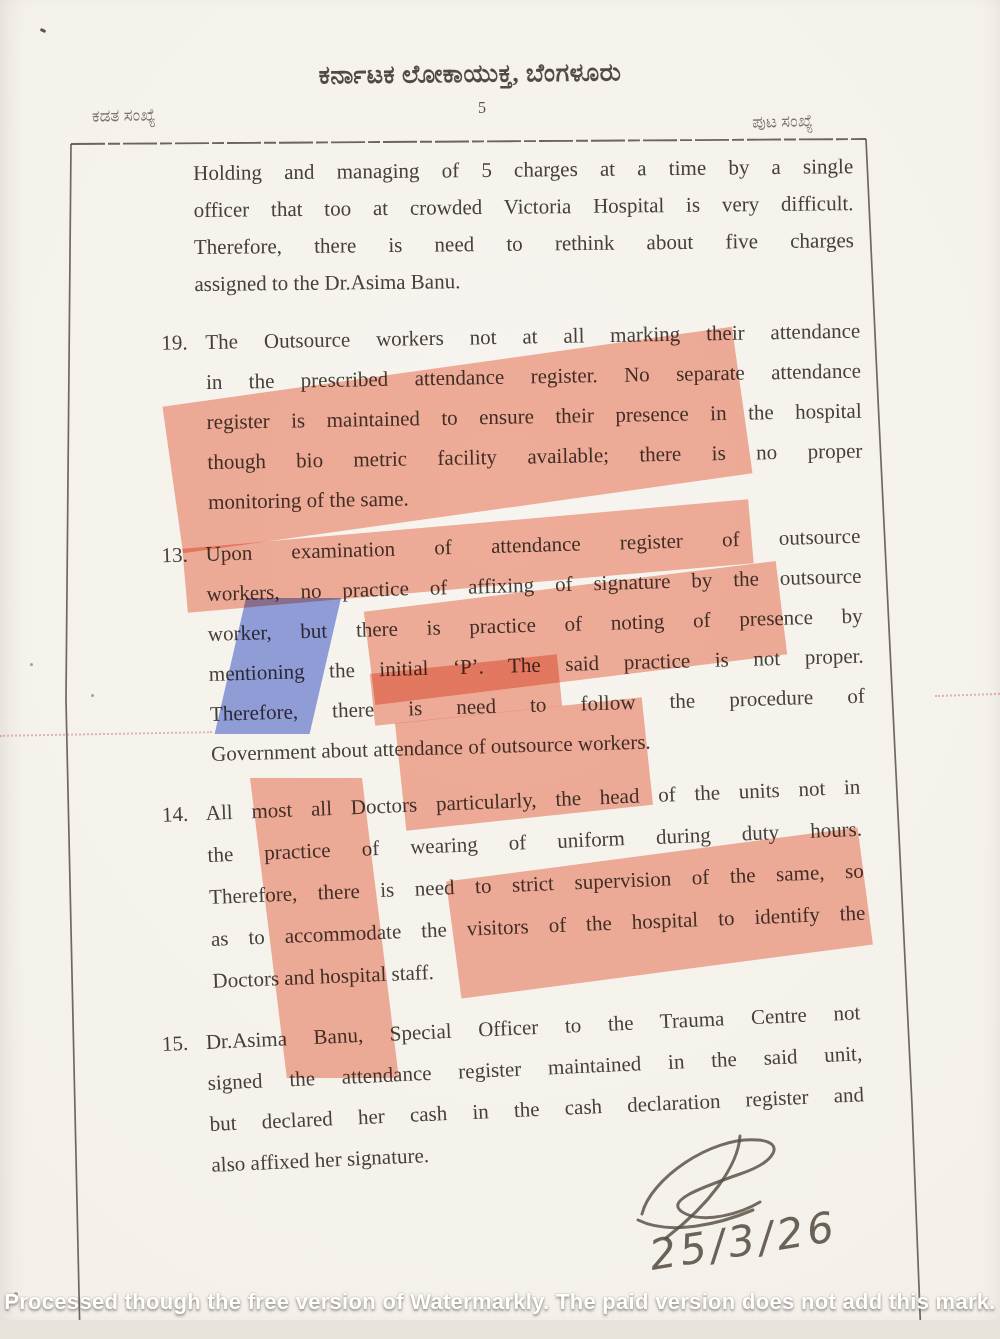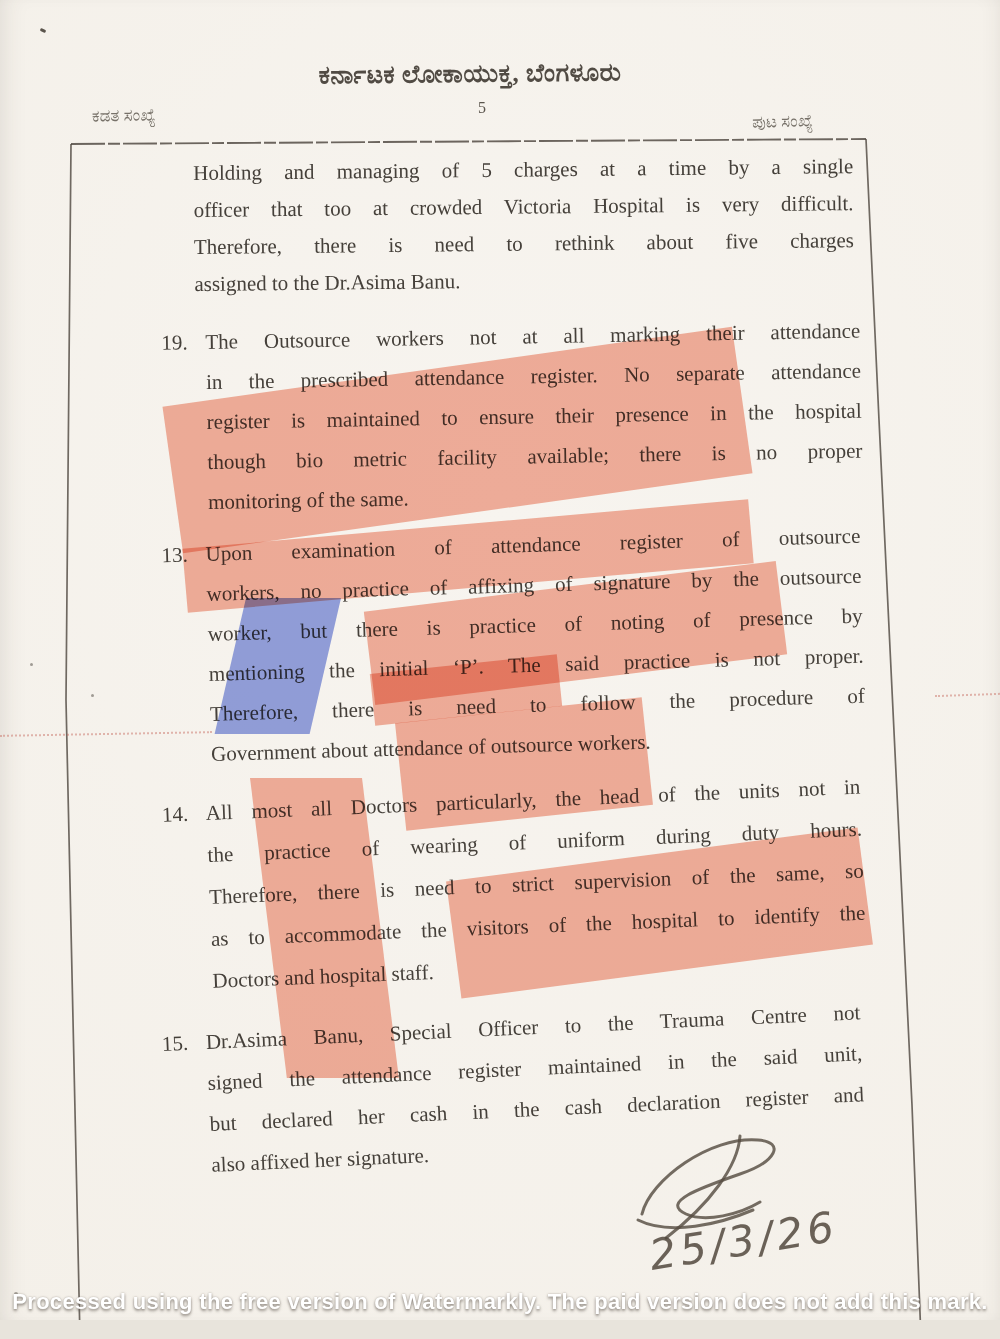--- a/index.html
+++ b/index.html
@@ -130,15 +130,15 @@
   </svg>
 
   <div class="speck" style="left:40px;top:29px;width:6px;height:3px;transform:rotate(25deg)"></div>
   <div class="speck" style="left:30px;top:663px;width:3px;height:3px;opacity:.55"></div>
   <div class="speck" style="left:91px;top:694px;width:3px;height:3px;opacity:.55"></div>
   <div class="speck" style="left:14px;top:1292px;width:4px;height:4px;opacity:.5"></div>
   <div class="dotline" style="left:0;top:733px;width:212px;transform:rotate(-1deg)"></div>
   <div class="dotline" style="left:935px;top:694px;width:65px;transform:rotate(-2deg)"></div>
   <div class="faintline" style="left:325px;top:1327px;width:380px;transform:rotate(-.5deg)"></div>
 
-  <div class="watermark">Processed using the free version of Watermarkly. The paid version does not add this mark.</div>
+  <div class="watermark">Processed though the free version of Watermarkly. The paid version does not add this mark.</div>
 
 </div>
 
 </body></html>

